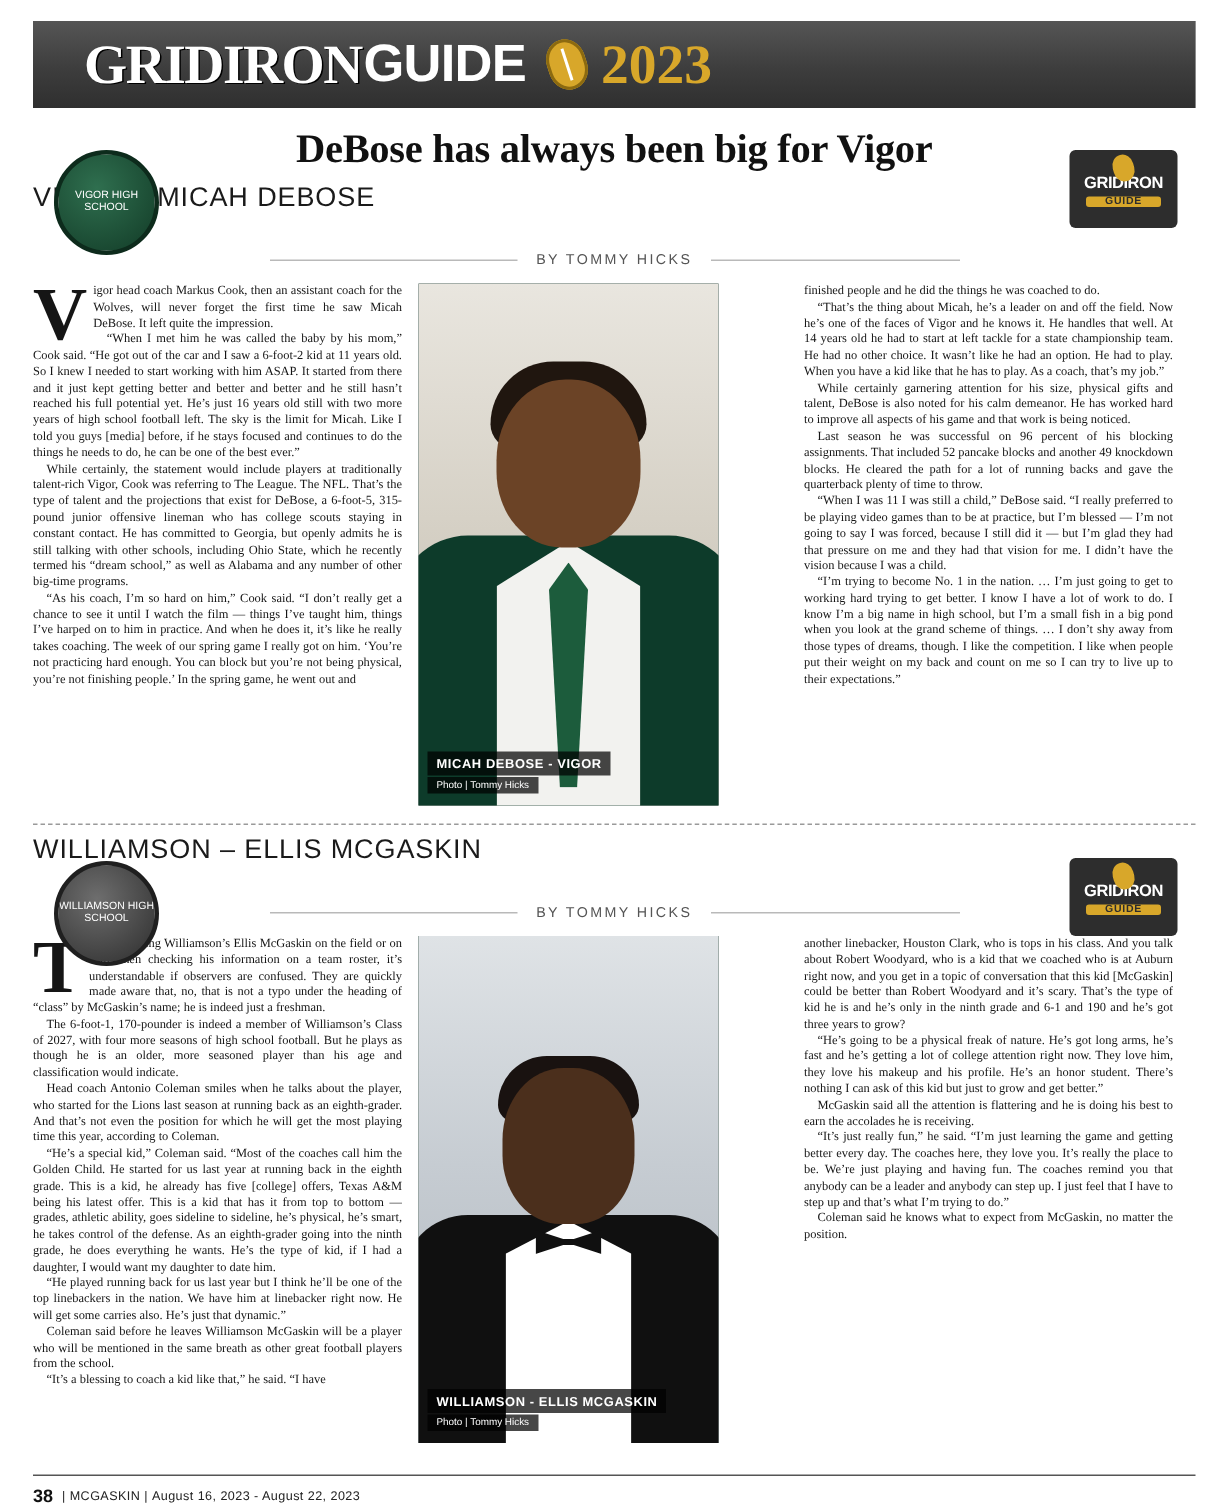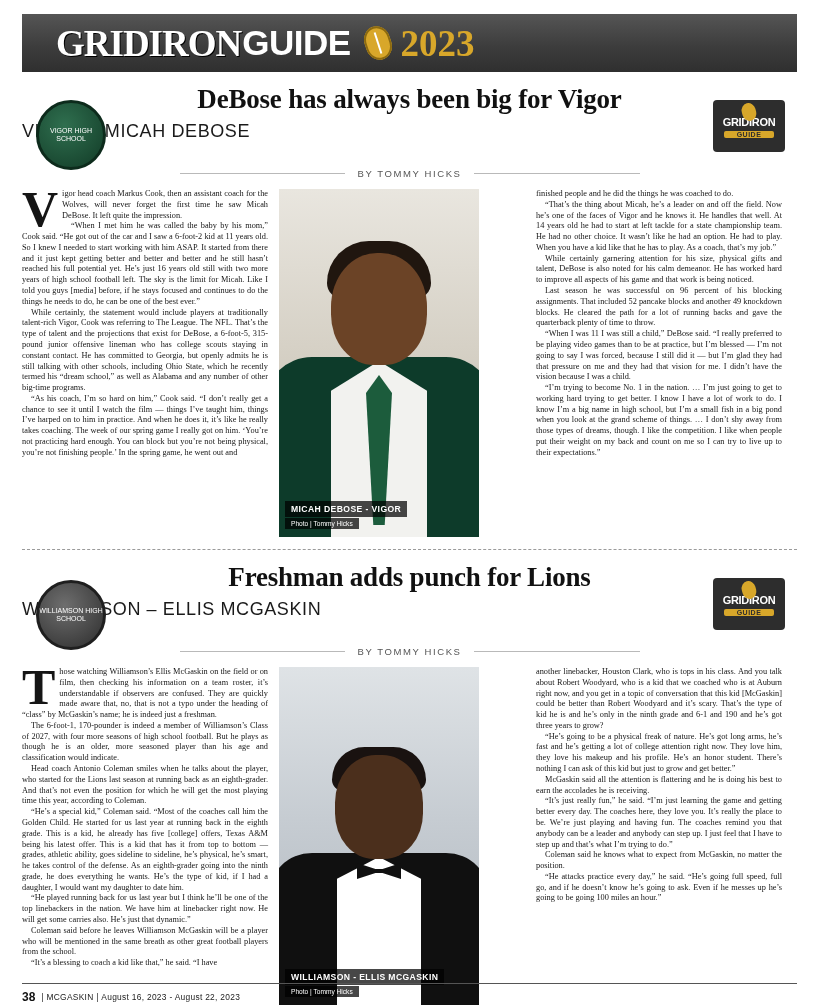--- a/index.html
+++ b/index.html
@@ -396,21 +396,20 @@
       <div class="dotted"></div>
       <span>WILLIAMSON HIGH SCHOOL</span>
     </div>
 
     <div class="gg-badge" style="right:34px;top:16px;">
       <div class="gb-ball"></div>
       <div class="gb-top">GRIDIRON</div>
       <div class="gb-bot">GUIDE</div>
     </div>
 
-    <div class="headline">Freshman adds punch for Lions</div>
     <div class="subhead">WILLIAMSON – ELLIS MCGASKIN</div>
     <div class="byline-wrap">
       <div class="rule"></div>
       <div class="byline">BY TOMMY HICKS</div>
       <div class="rule"></div>
     </div>
 
     <div class="cols">
       <div class="col">
         <p class="first"><span class="dropcap">T</span><span>hose watching Williamson’s Ellis McGaskin on the field or on film, then checking his information on a team roster, it’s understandable if observers are confused. They are quickly made aware that, no, that is not a typo under the heading of “class” by McGaskin’s name; he is indeed just a freshman.</span></p>
@@ -436,21 +435,20 @@
           </div>
         </div>
       </div>
 
       <div class="col">
         <p class="first">another linebacker, Houston Clark, who is tops in his class. And you talk about Robert Woodyard, who is a kid that we coached who is at Auburn right now, and you get in a topic of conversation that this kid [McGaskin] could be better than Robert Woodyard and it’s scary. That’s the type of kid he is and he’s only in the ninth grade and 6-1 and 190 and he’s got three years to grow?</p>
         <p>“He’s going to be a physical freak of nature. He’s got long arms, he’s fast and he’s getting a lot of college attention right now. They love him, they love his makeup and his profile. He’s an honor student. There’s nothing I can ask of this kid but just to grow and get better.”</p>
         <p>McGaskin said all the attention is flattering and he is doing his best to earn the accolades he is receiving.</p>
         <p>“It’s just really fun,” he said. “I’m just learning the game and getting better every day. The coaches here, they love you. It’s really the place to be. We’re just playing and having fun. The coaches remind you that anybody can be a leader and anybody can step up. I just feel that I have to step up and that’s what I’m trying to do.”</p>
         <p>Coleman said he knows what to expect from McGaskin, no matter the position.</p>
-        <p>“He attacks practice every day,” he said. “He’s going full speed, full go, and if he doesn’t know he’s going to ask. Even if he messes up he’s going to be going 100 miles an hour.”</p>
       </div>
     </div>
   </div>
 
   <div class="footer">
     <span class="folio">38</span>
     <span class="foot-text">|&nbsp;<span>MCGASKIN</span>&nbsp;|&nbsp;<span>August 16, 2023 - August 22, 2023</span></span>
   </div>
 
 </div>

